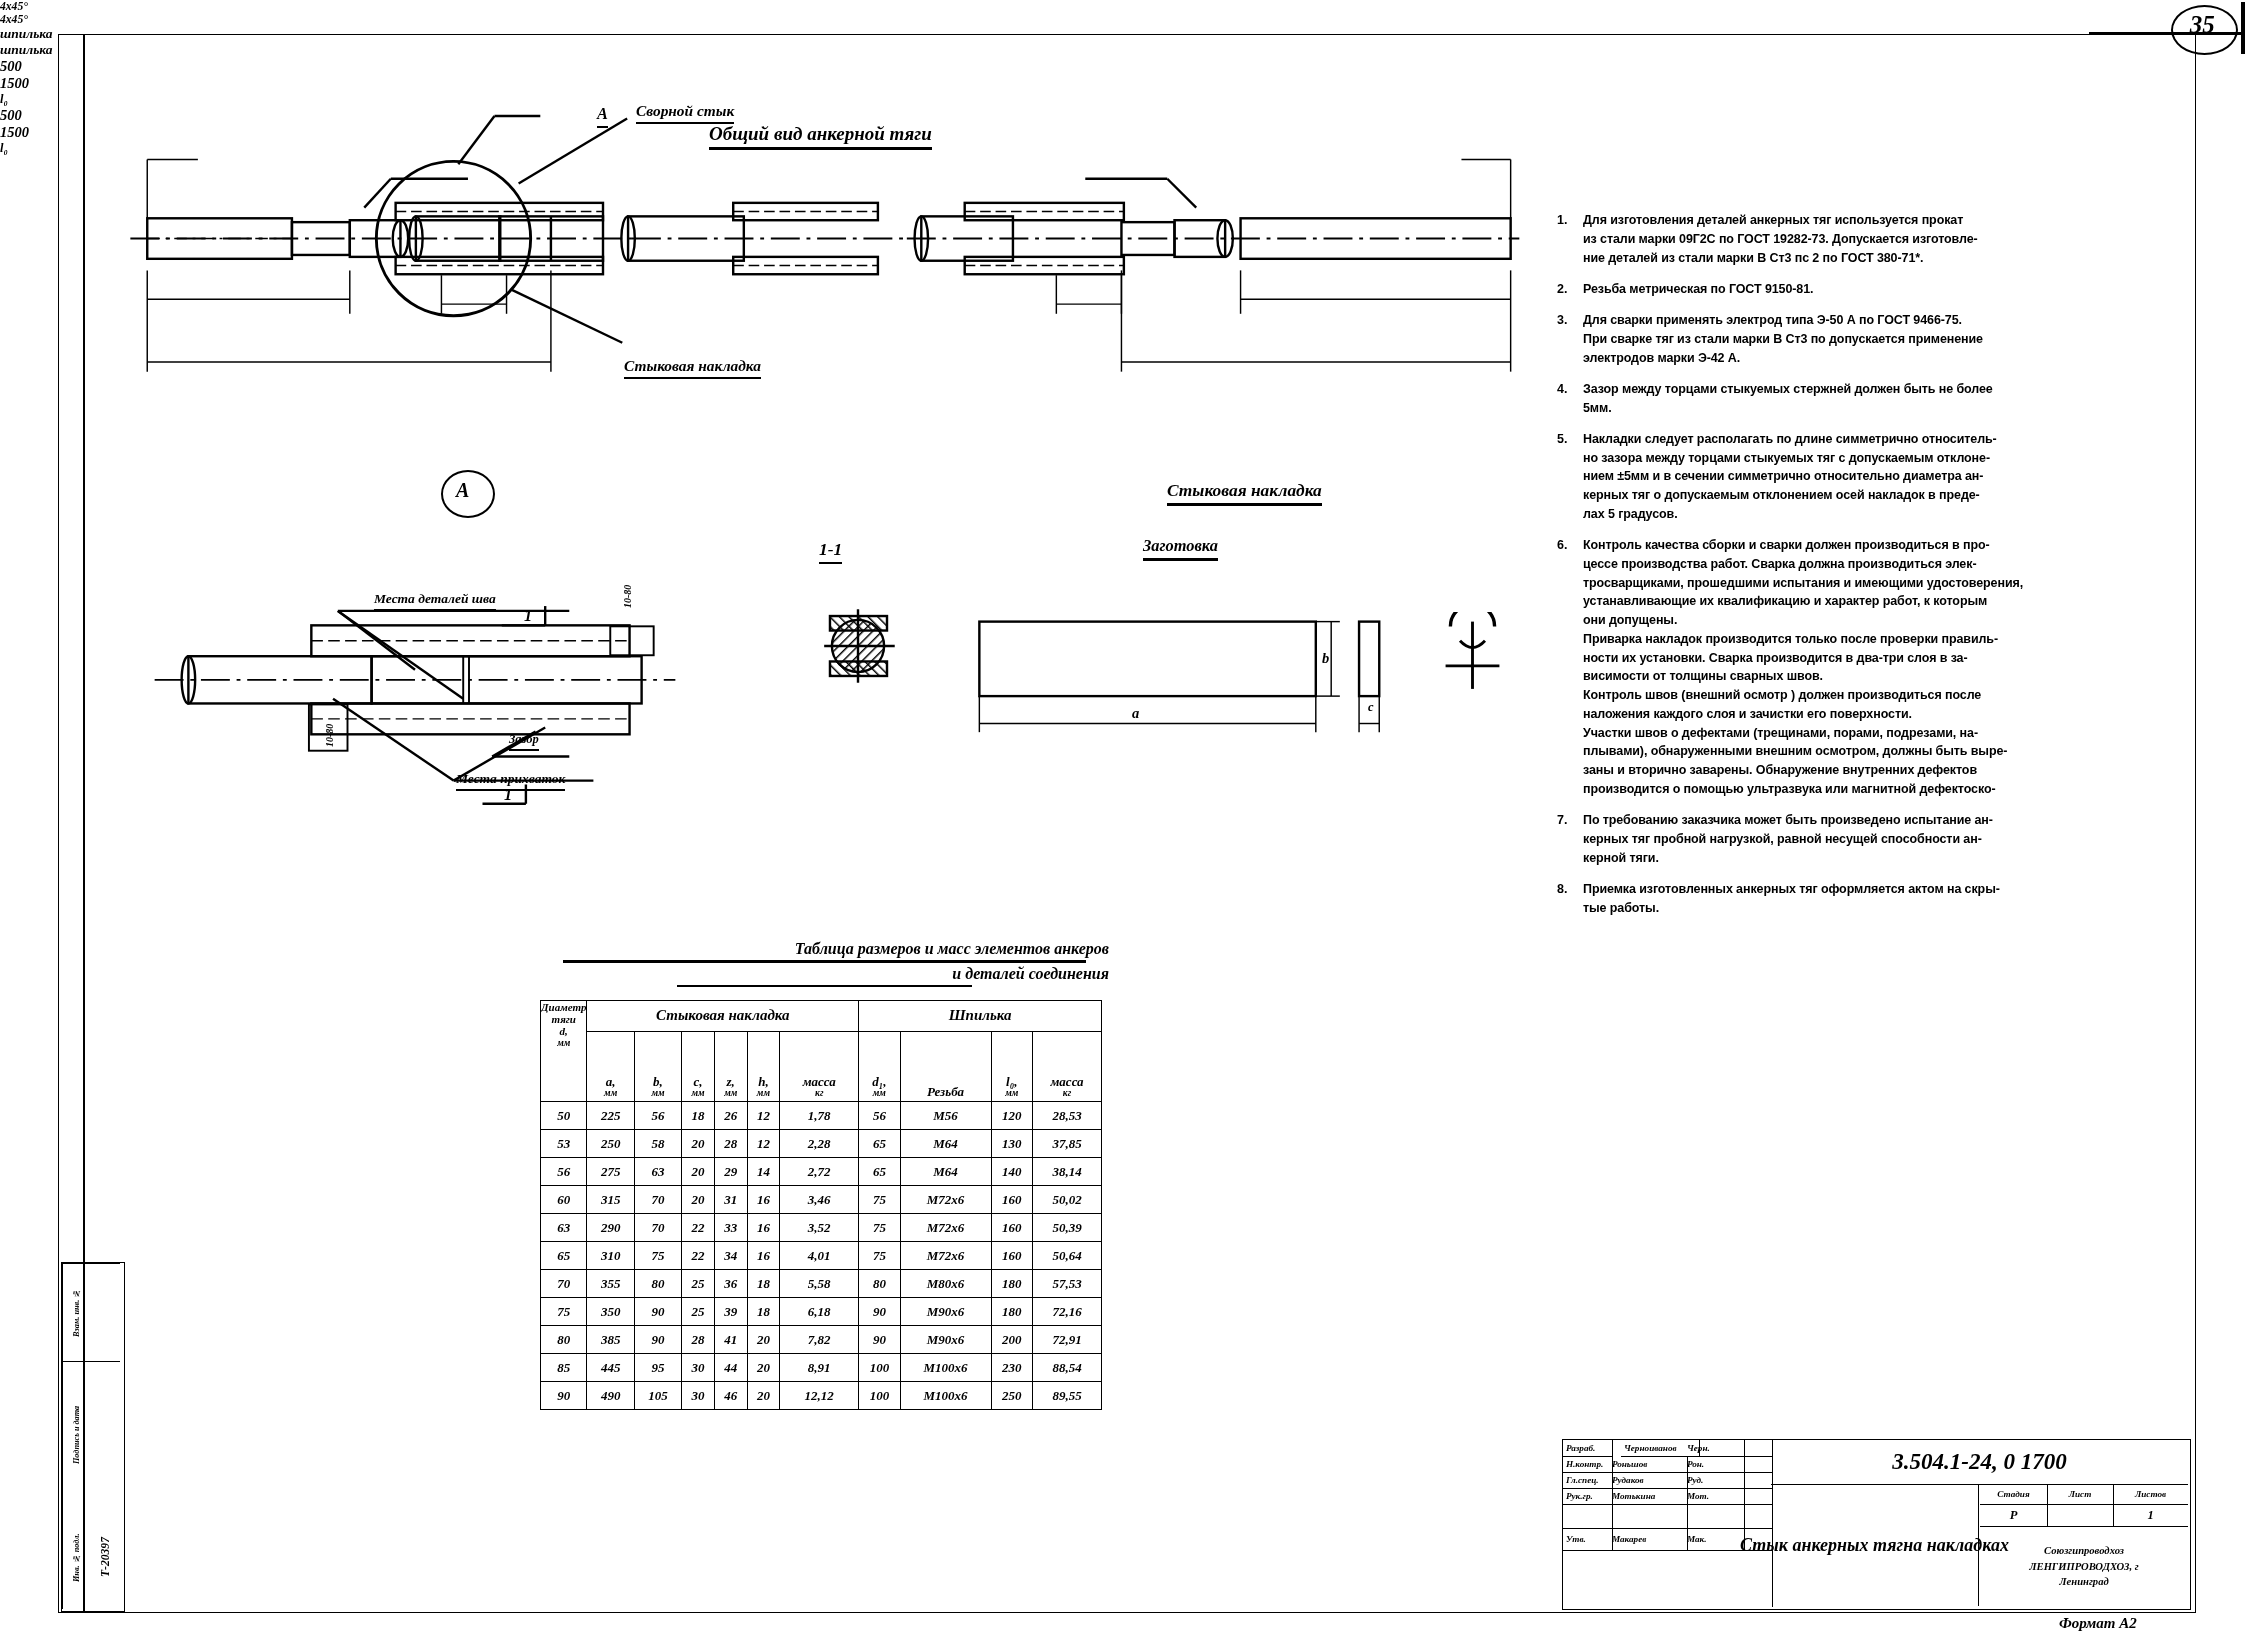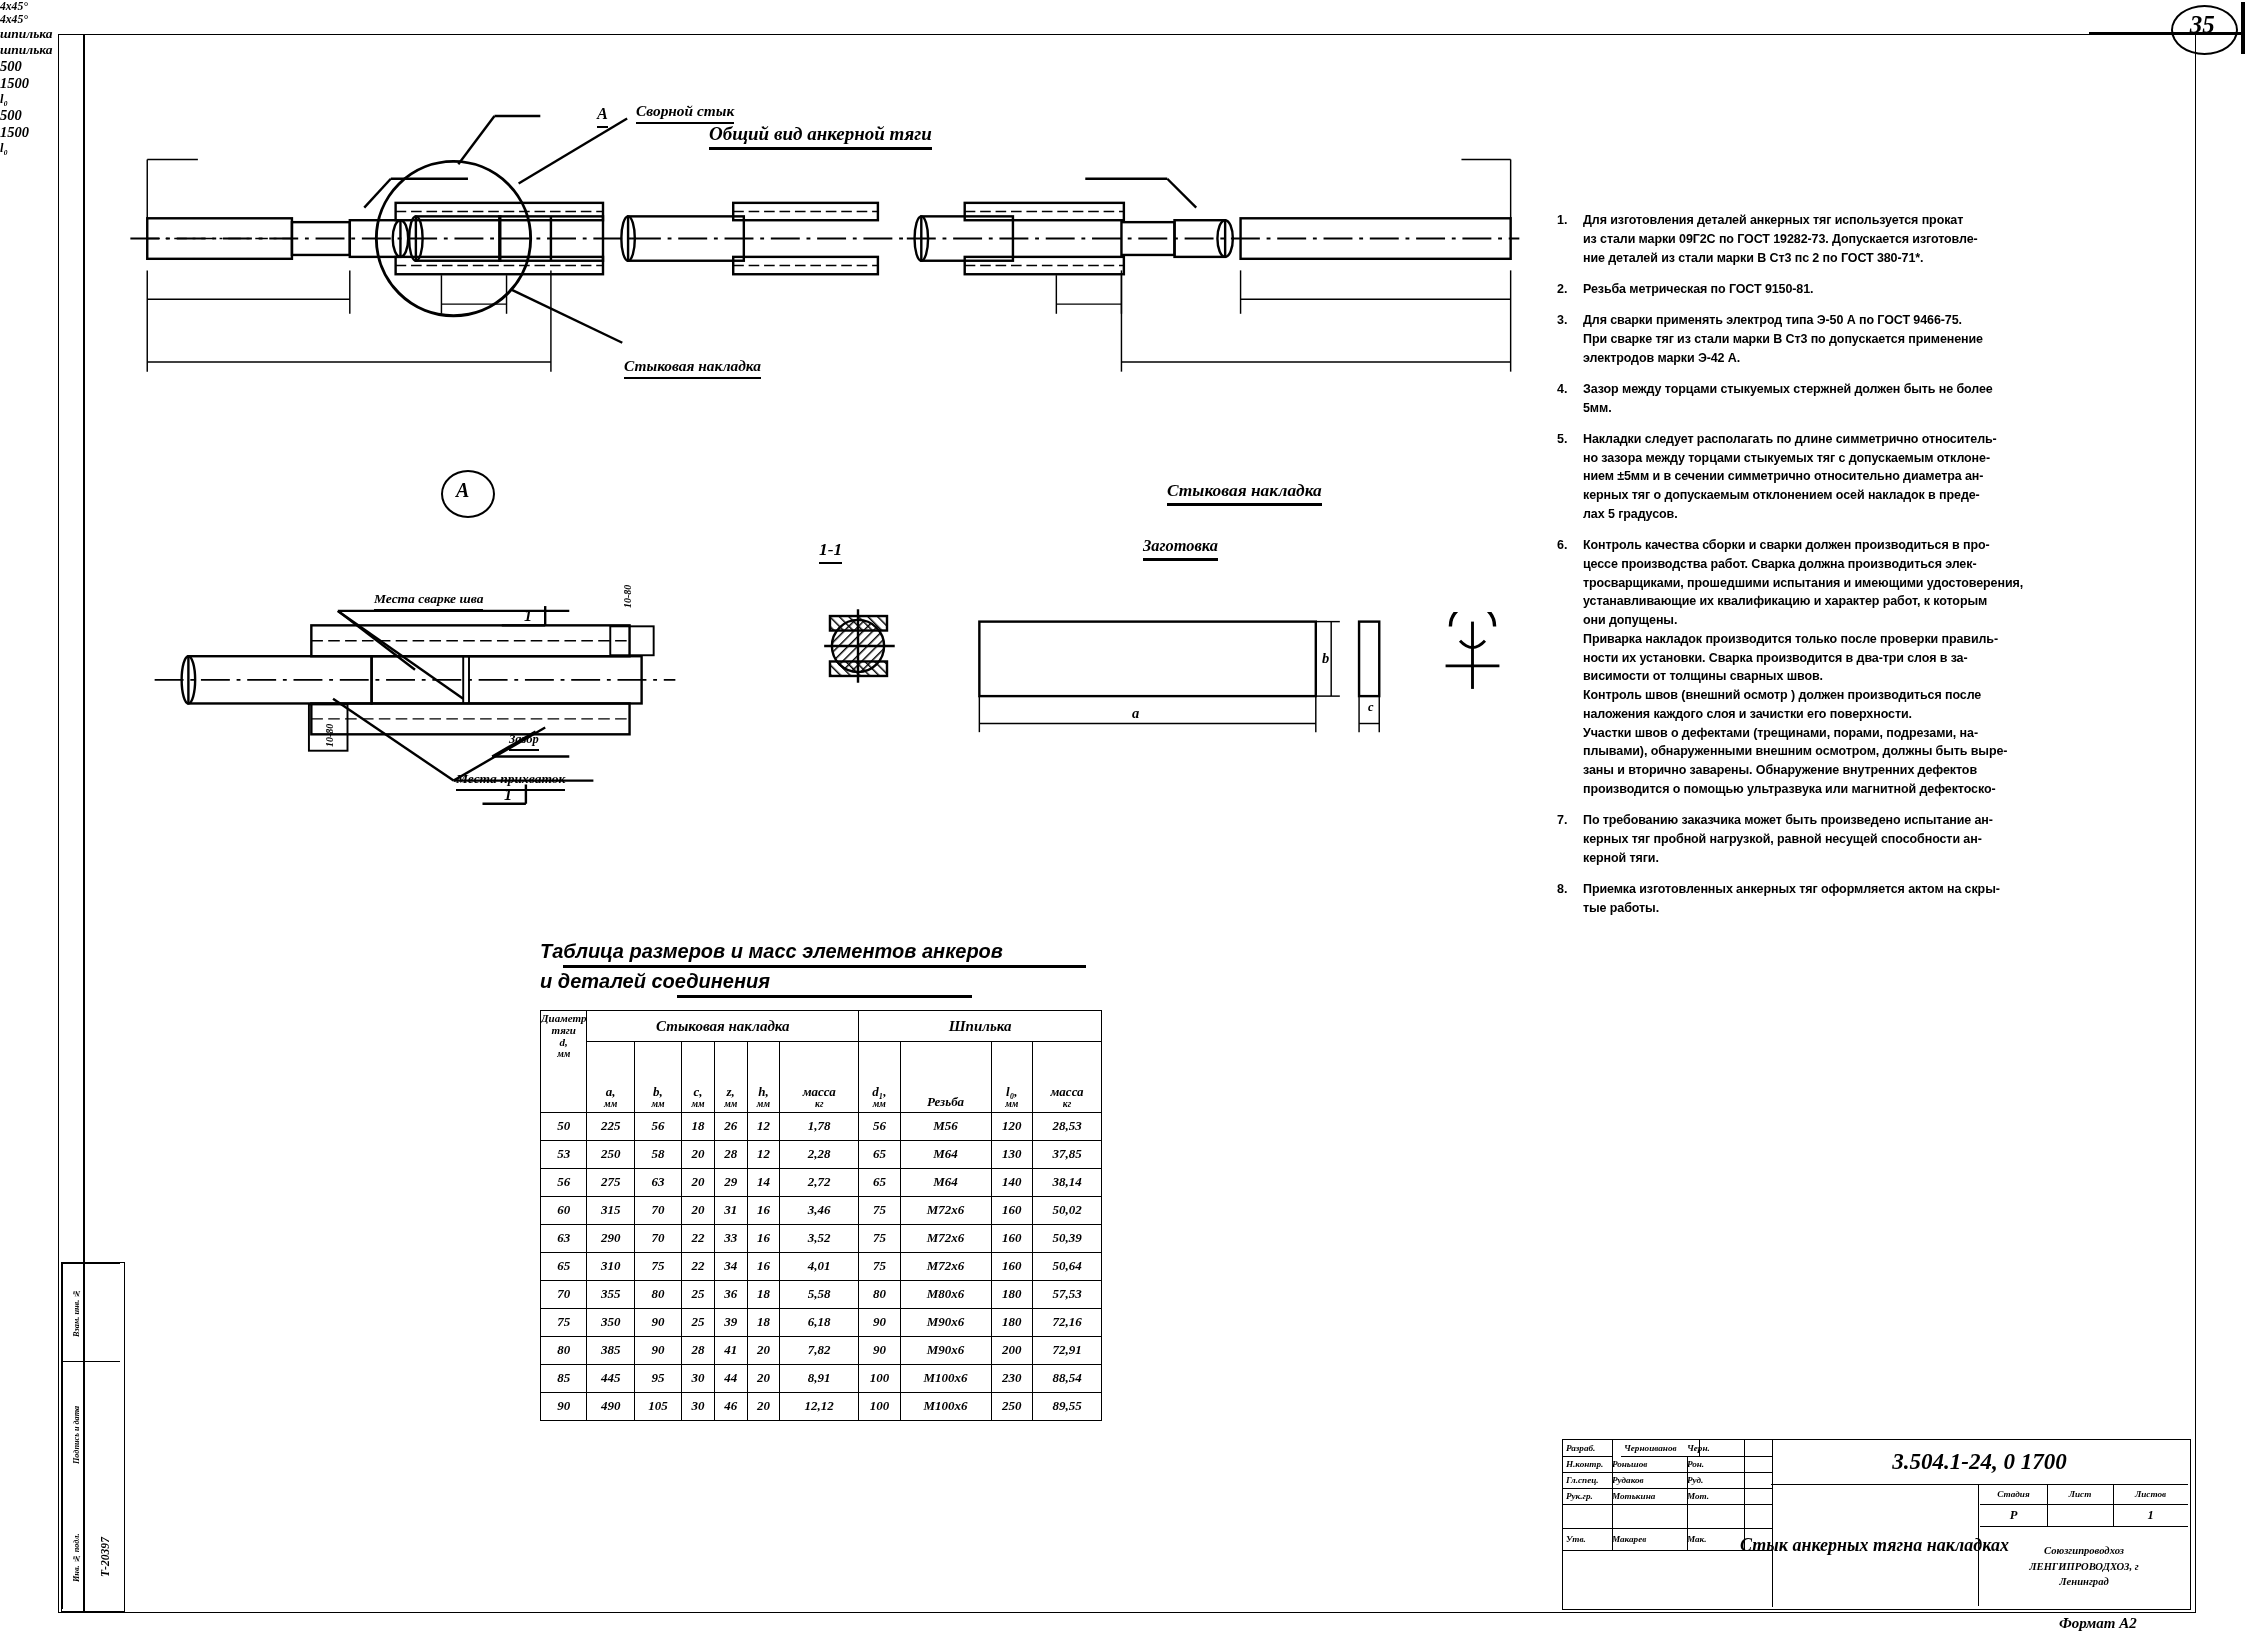--- a/index.html
+++ b/index.html
@@ -31,22 +31,22 @@
   
   .notes{position:absolute;left:1557px;top:212px;width:622px;}
   .note{display:flex;margin-bottom:12.5px;}
   .note .n{width:26px;flex:none;font-size:12.5px;font-weight:700;line-height:1.42;}
   .note .t{font-size:12.5px;line-height:1.42;font-weight:700;text-align:justify;
            letter-spacing:-0.1px;}
   .note .t p{margin:0 0 1px 0;}
 
   
   .tbl-wrap{position:absolute;left:540px;top:938px;width:569px;}
-  .tbl-title{text-align:left;font-family:Liberation Sans, sans-serif;font-style:italic;
-     font-weight:700;font-size:20px;line-height:1.32;}
+  .tbl-title{text-align:right;font-family:Liberation Serif, serif;font-style:italic;
+     font-weight:700;font-size:16px;line-height:1.32;}
   .tbl-title .u1{display:block;height:2.4px;background:#000;width:92%;margin:1px auto 0;}
   .tbl-title .u2{display:block;height:2.4px;background:#000;width:52%;margin:1px auto 0;}
 
   table.dims{border-collapse:collapse;margin-top:12.5px;width:562px;
              font-family:"Liberation Serif",serif;font-style:italic;font-weight:700;}
   table.dims th,table.dims td{border:1.4px solid #000;text-align:center;
              font-size:13px;padding:0;height:26px;}
   table.dims th.grp{height:30px;font-size:15px;}
   table.dims th.sub{height:67px;font-size:13px;line-height:1.05;vertical-align:bottom;
              padding-bottom:2.9px;}
@@ -243,21 +243,21 @@
       <rect x="340" y="312" width="80" height="96" stroke-width="4"></rect>
 
       <line x1="740" y1="148" x2="830" y2="148" stroke-width="5"></line>
       <line x1="830" y1="148" x2="830" y2="108" stroke-width="5"></line>
       <line x1="700" y1="518" x2="790" y2="518" stroke-width="5"></line>
       <line x1="790" y1="518" x2="790" y2="478" stroke-width="5"></line>
     </g>
   </svg>
 
   <div class="ttl" style="position:absolute;left:374px;top:591px;font-size:13.5px;">
-    <span>Места сварке шва</span><span class="ul" style="height:1.9px;"></span>
+    <span>Места деталей шва</span><span class="ul" style="height:1.9px;"></span>
   </div>
   <div class="ttl" style="position:absolute;left:456px;top:771px;font-size:13.5px;">
     <span>Места прихваток</span><span class="ul" style="height:1.9px;"></span>
   </div>
   <div class="ttl" style="position:absolute;left:509px;top:732px;font-size:12.5px;">
     <span>Зазор</span><span class="ul" style="height:1.9px;"></span>
   </div>
   <div class="dimtxt" style="position:absolute;left:622px;top:608px;font-size:10px;transform:rotate(-90deg);transform-origin:left top;">
     <span>10-80</span></div>
   <div class="dimtxt" style="position:absolute;left:324px;top:747px;font-size:10px;transform:rotate(-90deg);transform-origin:left top;">

